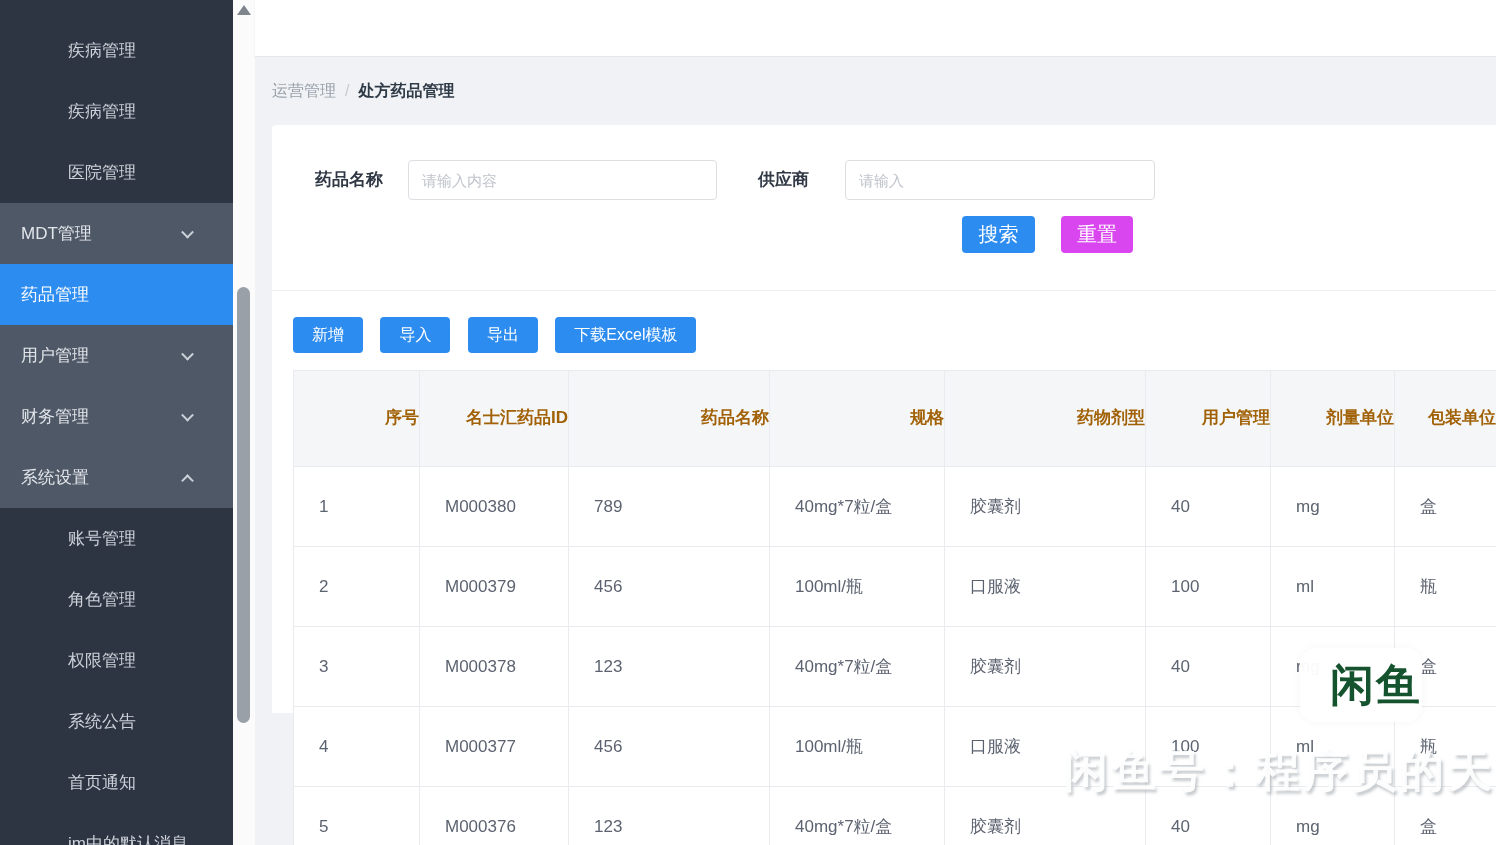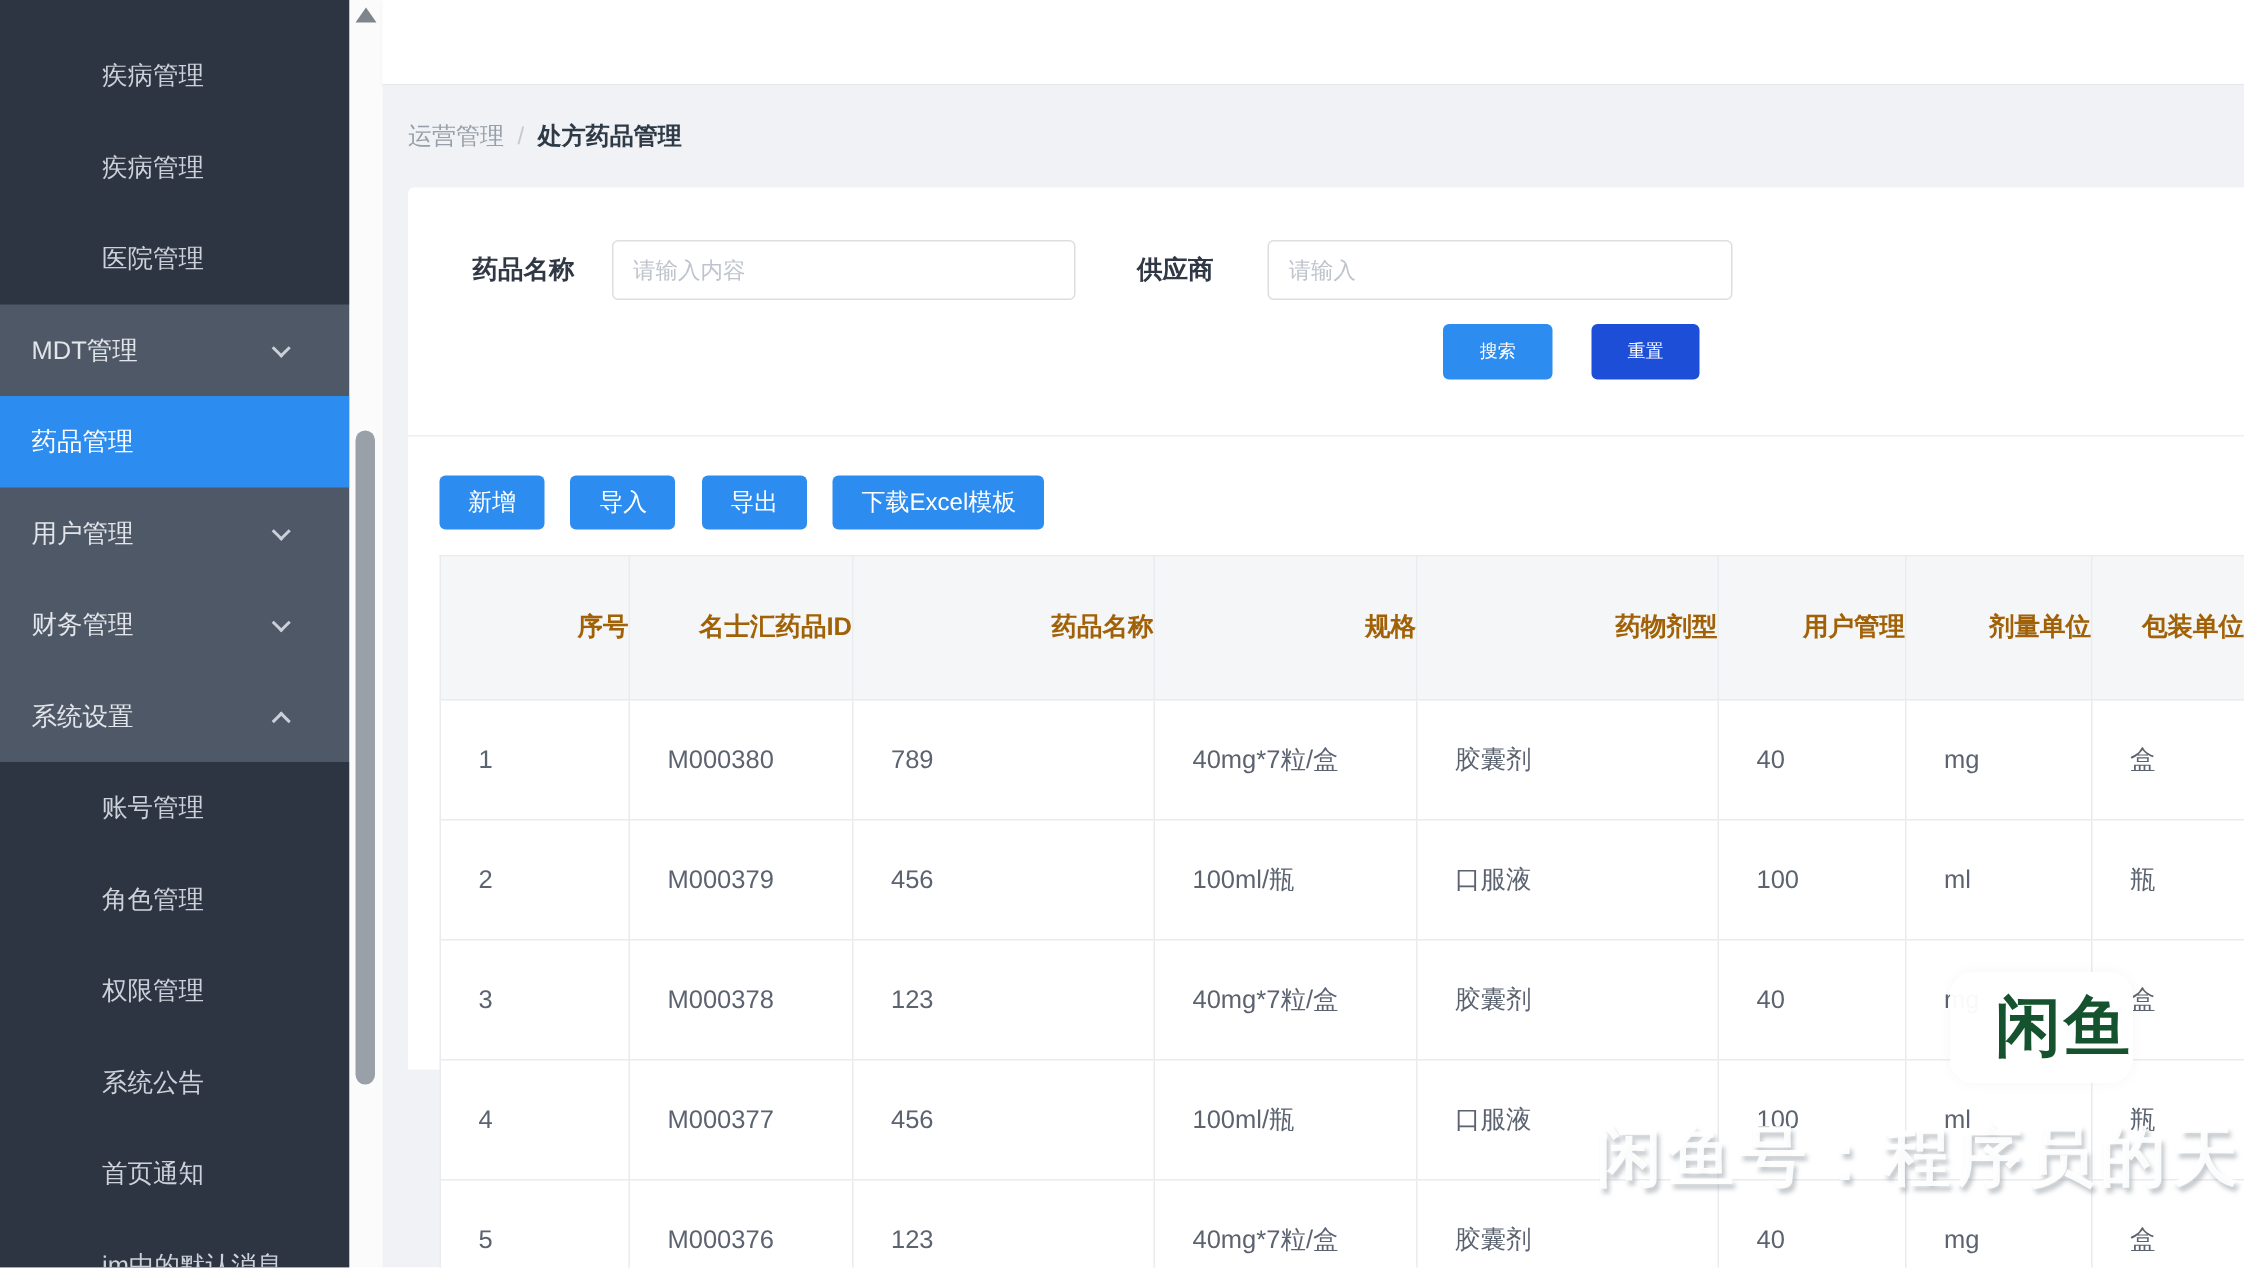--- a/index.html
+++ b/index.html
@@ -51,24 +51,24 @@
     font-size:17px; font-weight:bold; color:#303845; }
   .f-label.name { left:43px; }
   .f-label.supplier { left:486px; }
   .f-input { position:absolute; top:35px; height:40px; border:1px solid #dcdee2;
     border-radius:4px; font-size:15px; padding-left:13px; color:#606266;
     outline:none; font-family:inherit; background:#fff; }
   .f-input::placeholder { color:#bfc4cc; }
   .f-input.name { left:136px; width:309px; }
   .f-input.supplier { left:573px; width:310px; }
 
-  .btn { border:none; border-radius:4px; color:#fff; font-size:12px;
+  .btn { border:none; border-radius:4px; color:#fff; font-size:20px;
     cursor:pointer; font-family:inherit; }
   .btn.primary { background:#2d8cf0; }
-  .btn.danger { background:#1d4ed8; }
+  .btn.danger { background:#d946ef; }
   .btn.search { position:absolute; left:690px; top:91px; width:73px; height:37px; }
   .btn.reset  { position:absolute; left:789px; top:91px; width:72px; height:37px; }
 
   .divider { position:absolute; left:0; top:165px; width:1224px; height:0;
     border-top:1px solid #eceef1; }
 
   .toolbar { position:absolute; left:21px; top:192px; white-space:nowrap; }
   .toolbar .btn { height:36px; padding:0 19px; margin-right:13px; font-size:16px; }
 
   

